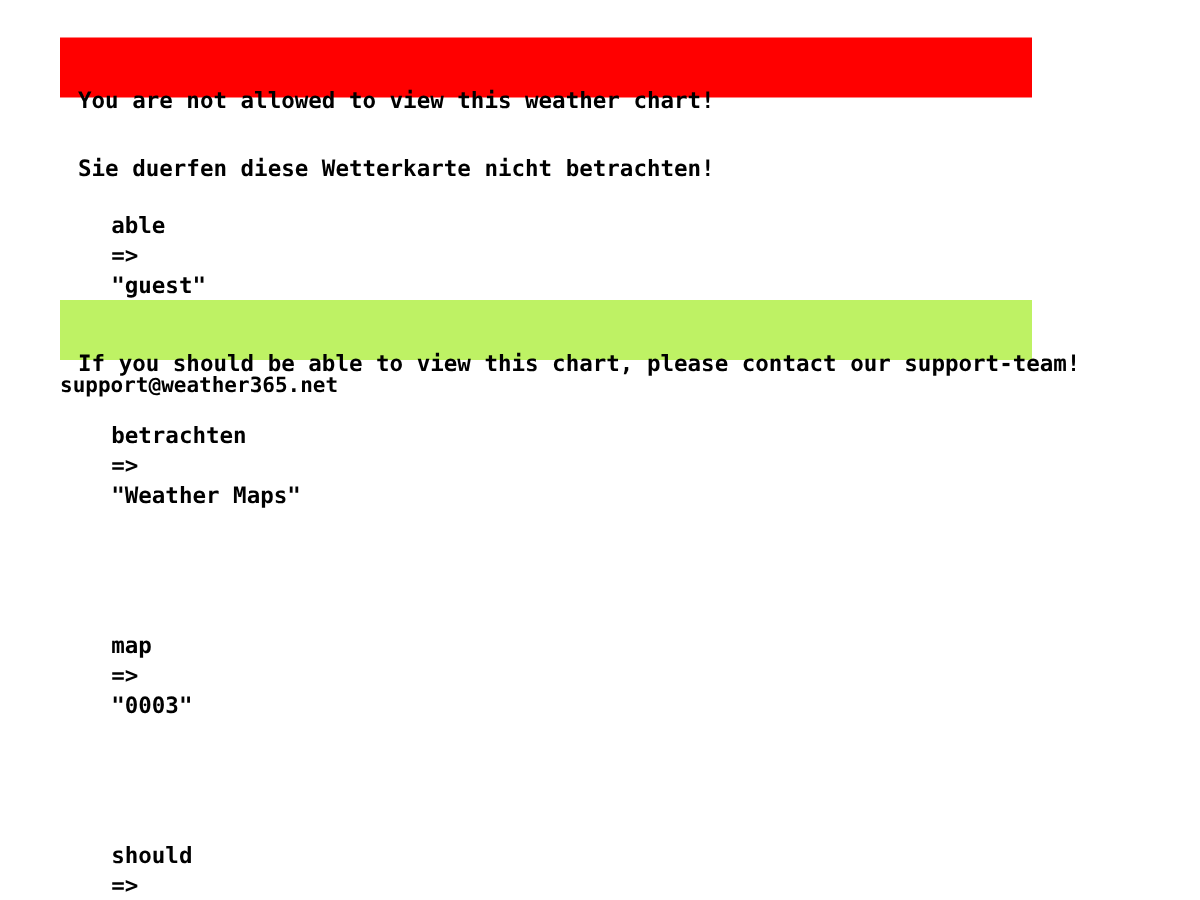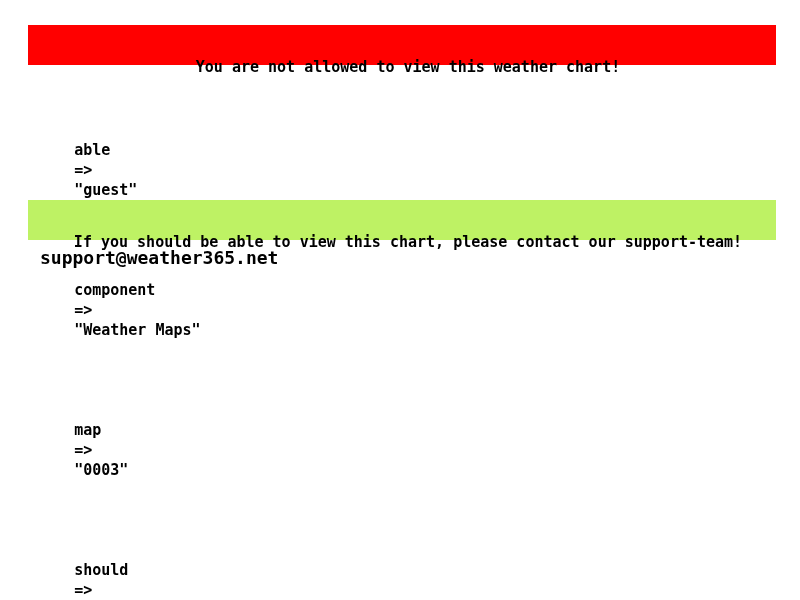--- a/index.html
+++ b/index.html
@@ -11,29 +11,28 @@
     width: 800px;
     height: 600px;
     position: relative;
     font-family: "DejaVu Sans Mono", "Liberation Mono", monospace;
     font-weight: bold;
     color: #000000;
     overflow: hidden;
   }
   .banner {
     position: absolute;
-    left: 28px;
-    width: 748px;
+    left: 40px;
+    width: 648px;
     height: 40px;
     box-sizing: border-box;
     padding: 5px 0 0 12px;
     font-size: 15px;
     line-height: 15px;
     white-space: pre;
-    text-align: center;
   }
   .banner-error { top: 25px; }
   .banner-info  { top: 200px; }
   .banner div { display: block; }
 
   .kv-block {
     position: absolute;
     left: 38px;
     top: 80px;
     font-size: 15px;
@@ -53,40 +52,41 @@
 
   .footer {
     position: absolute;
     left: 28px;
     top: 250px;
     width: 748px;
     box-sizing: border-box;
     padding-left: 12px;
     display: flex;
     justify-content: space-between;
-    font-size: 18px;
+    font-size: 14px;
     line-height: 15px;
     white-space: pre;
   }
 </style>
 </head>
 <body>
 
 <div class="banner banner-error" style="background-color: rgb(255, 0, 0);">
   <div>You are not allowed to view this weather chart!</div>
+  <div>Sie duerfen diese Wetterkarte nicht betrachten!</div>
 </div>
 
 <div class="kv-block">
   <div class="kv-row">
     <span class="kv-key">able</span>
     <span class="kv-arrow">=&gt;</span>
     <span class="kv-value">"guest"</span>
   </div>
   <div class="kv-row">
-    <span class="kv-key">component</span>
+    <span class="kv-key">betrachten</span>
     <span class="kv-arrow">=&gt;</span>
     <span class="kv-value">"Weather Maps"</span>
   </div>
   <div class="kv-row">
     <span class="kv-key">map</span>
     <span class="kv-arrow">=&gt;</span>
     <span class="kv-value">"0003"</span>
   </div>
   <div class="kv-row">
     <span class="kv-key">should</span>

